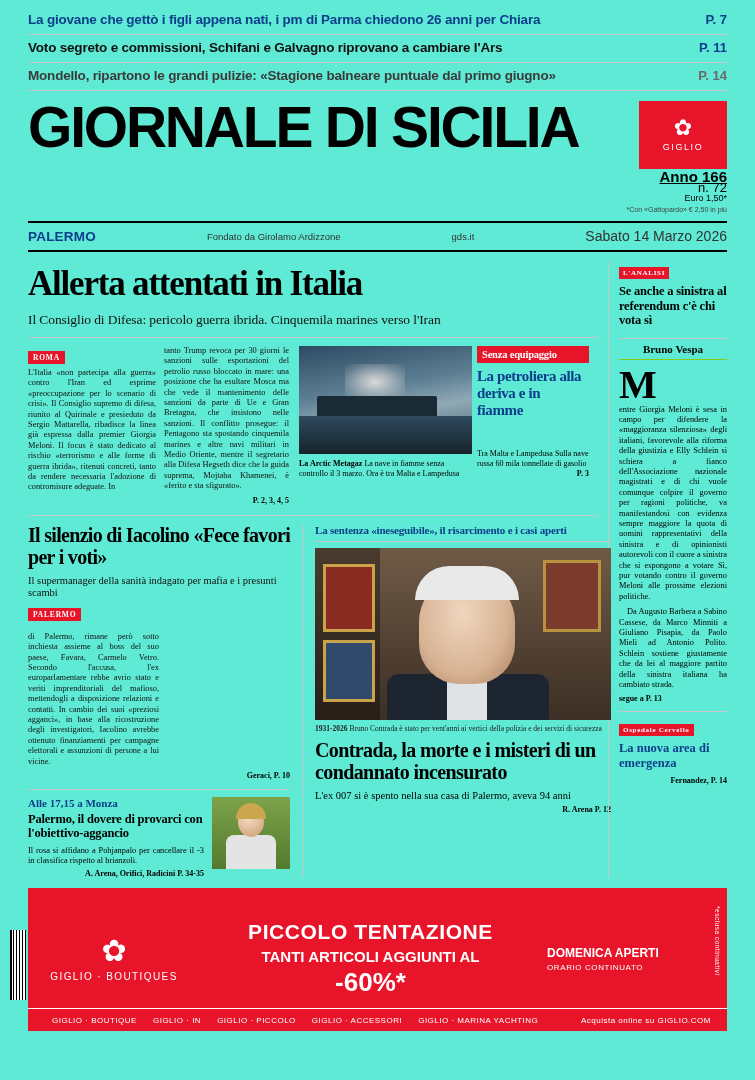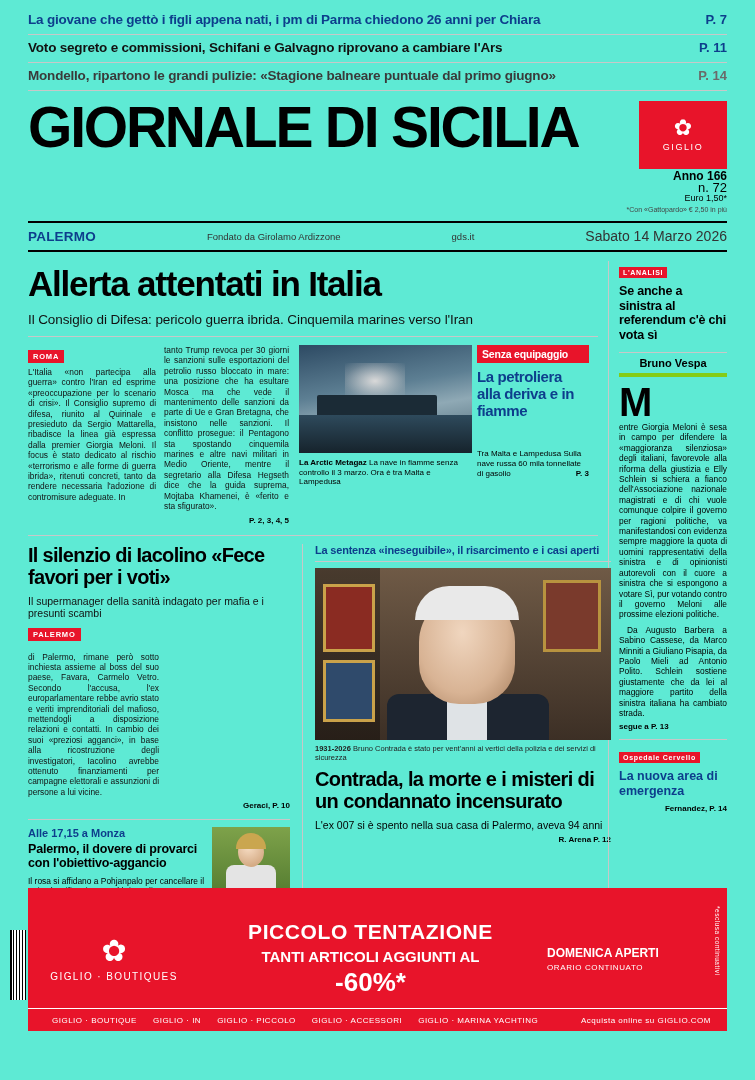--- a/index.html
+++ b/index.html
@@ -39,38 +39,38 @@
     width:88px; height:68px; background:#e8142a; color:#fff;
     display:flex; flex-direction:column; align-items:center; justify-content:center;
     margin-top:4px;
   }
   .giglio-mark { font-size:22px; line-height:20px; }
   .giglio-word { font-size:9px; letter-spacing:1.6px; margin-top:4px; }
 
   .anno {
     text-align:right; padding:2px 28px 0 0; line-height:11px;
   }
-  .anno .a1 { font-size:12px; font-weight:bold; }
+  .anno .a1 { font-size:15px; font-weight:bold;text-decoration:underline; }
   .anno .a2 { font-size:13px; }
   .anno .a3 { font-size:9px; }
   .anno .a4 { font-size:7px; color:#444; }
 
   .infoline {
     margin:6px 28px 0 28px;
     border-top:2px solid #000; border-bottom:2px solid #000;
     display:flex; align-items:center; justify-content:space-between;
     padding:5px 0 6px 0;
   }
   .infoline .city { font-size:13.5px; font-weight:bold; color:#0d3e8c; letter-spacing:0.2px; }
   .infoline .founder { font-size:9.5px; color:#333; }
   .infoline .site { font-size:9.5px; color:#333; }
   .infoline .date { font-size:14px; color:#333; }
 
   
-  .content { display:flex; padding:0 28px; margin-top:9px; }
+  .content { display:flex; padding:0 28px; margin-top:9px;font-family:Liberation Serif, serif; }
   .left { width:570px; }
   .right { width:127px; padding-left:10px; border-left:1px solid #c8c8c8; margin-left:10px; }
 
   .headline {
     font-size:35px; line-height:38px; font-weight:bold; letter-spacing:-1.2px;
     margin:4px 0 0 0;
   }
   .subhead { font-size:13.5px; margin-top:9px; color:#111; letter-spacing:-0.1px; }
   .rule { border-bottom:1px solid #c8c8c8; margin:9px 0 0 0; }
 
@@ -174,21 +174,21 @@
   .mph-body { position:absolute; left:14px; top:38px; width:50px; height:36px; background:#e4e4e4; border-radius:8px 8px 0 0; }
 
   
   .r-kick {
     display:inline-block; background:#e8142a; color:#fff; font-size:7px;
     font-weight:bold; letter-spacing:0.7px; padding:2px 4px;
   }
   .r-head { font-size:12.5px; line-height:14.5px; font-weight:bold; margin-top:5px; letter-spacing:-0.2px; }
   .r-author {
     text-align:center; font-size:11px; font-weight:bold; margin-top:10px;
-    border-top:1px solid #c8c8c8; border-bottom:4px solid #84cc16; padding:4px 0;
+    border-top:1px solid #c8c8c8; border-bottom:1px solid #84cc16; padding:4px 0;
   }
   .dropcap { font-size:40px; line-height:36px; font-weight:bold; margin:7px 0 2px 0; }
   .r-txt { font-size:8.4px; line-height:10.4px; text-align:justify; }
   .r-cont { font-size:8px; font-weight:bold; text-align:left; margin-top:4px; }
   .r-box { margin-top:8px; border-top:1px solid #c8c8c8; padding-top:6px; }
   .r-kick2 { display:inline-block; background:#e8142a; color:#fff; font-size:7px; font-weight:bold; letter-spacing:0.7px; padding:2px 4px; }
   .r-h2 { font-size:12.5px; line-height:14.5px; font-weight:bold; margin-top:5px; color:#0d3e8c; }
   .r-sig { font-size:8px; font-weight:bold; text-align:right; margin-top:6px; }
 
   

